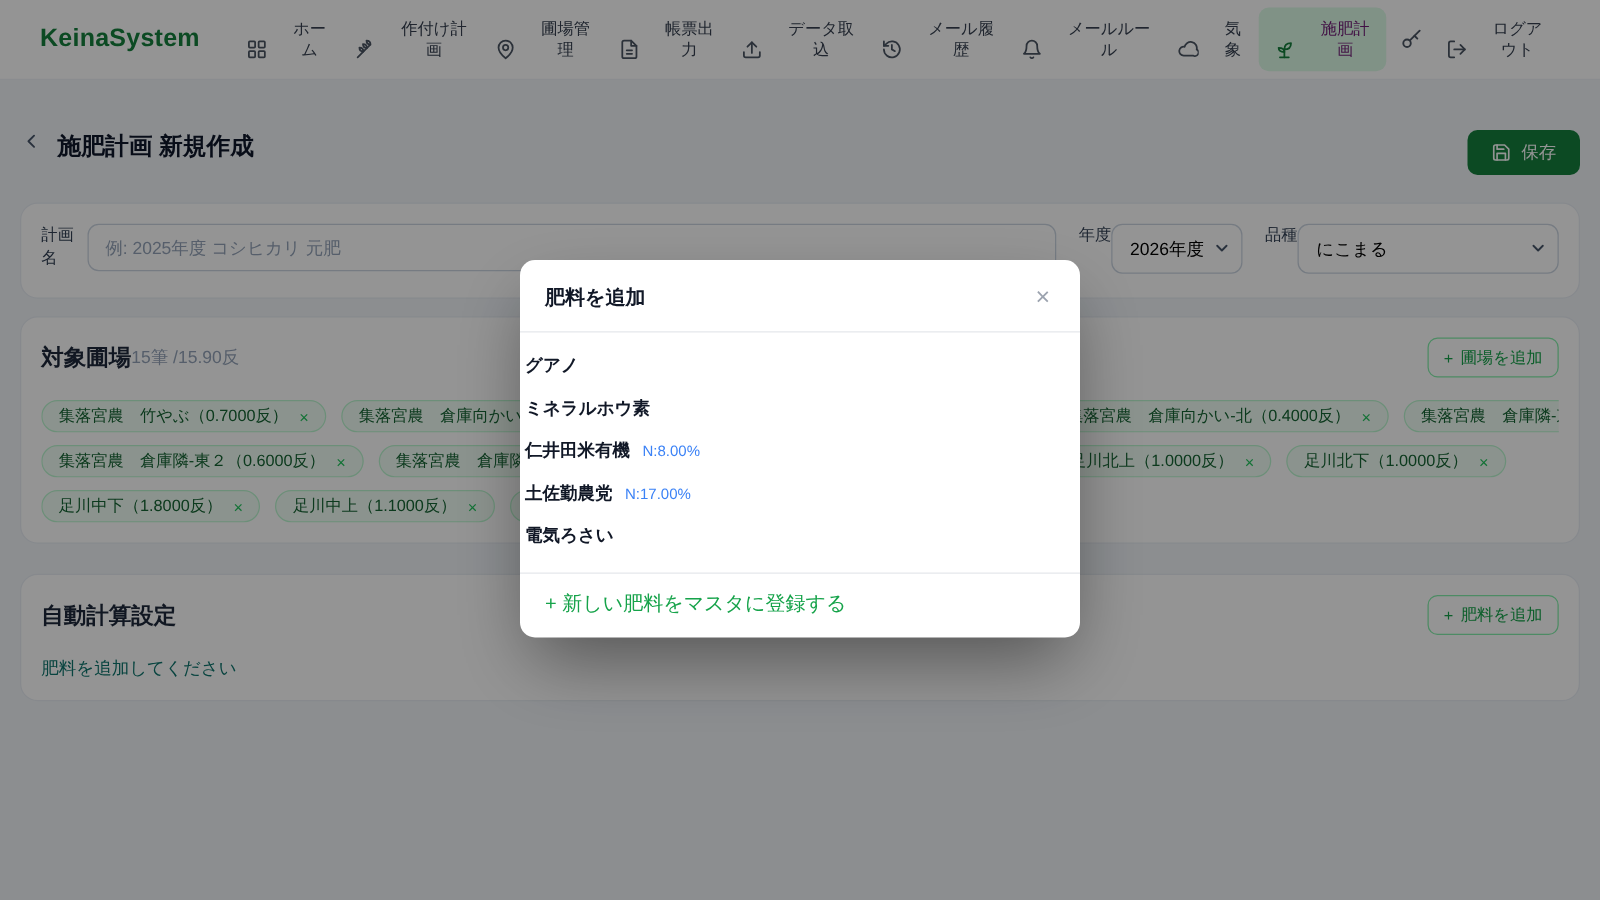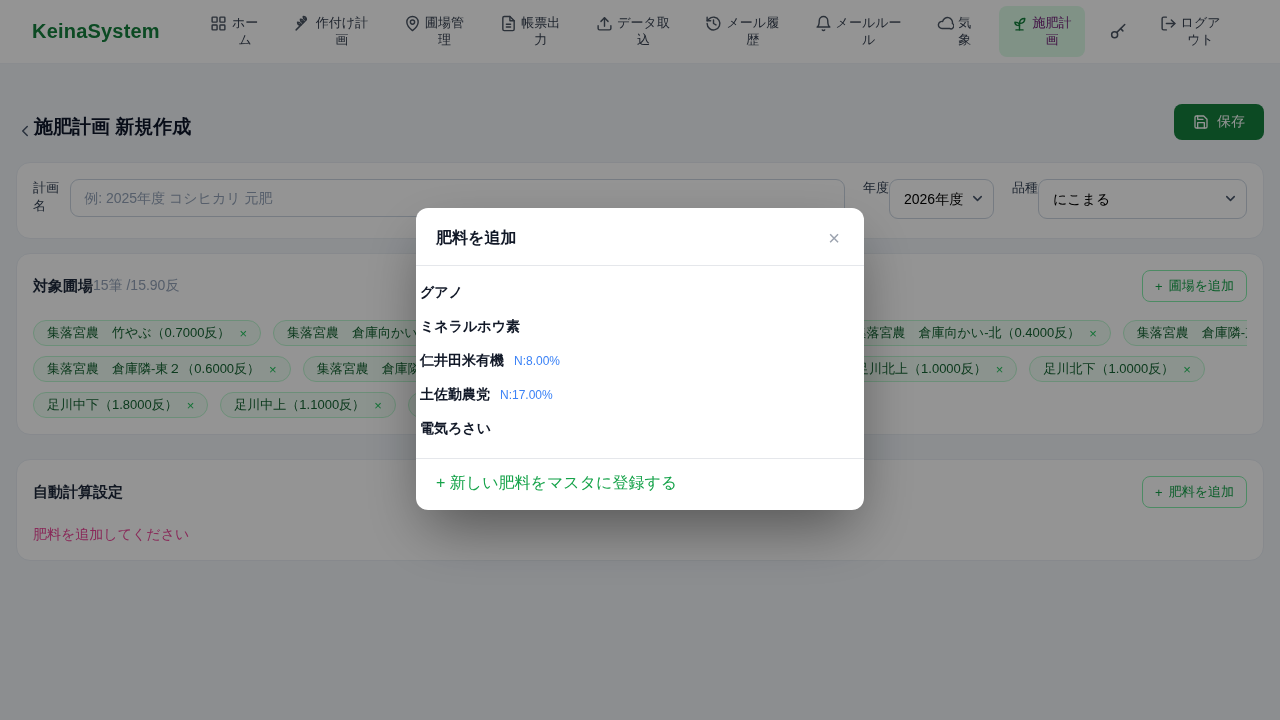--- a/index.html
+++ b/index.html
@@ -11,33 +11,33 @@
   svg { display:block; }
 
   
   .topnav {
     height:64px; background:#ffffff; display:flex; align-items:center;
     padding:0 32px; border-bottom:1px solid #eef2f6;
   }
   .brand { font-size:20px; font-weight:700; color:#15803d; letter-spacing:.2px; cursor:pointer; }
   .nav-items { flex:1; display:flex; align-items:center; justify-content:space-evenly; margin-left:24px; }
   .nav-item {
-    display:flex; align-items:flex-start; gap:3px; color:#374151; font-size:13px;
+    display:flex; align-items:flex-end; gap:19px; color:#374151; font-size:13px;
     line-height:1.25; cursor:pointer; padding:6px 8px; border-radius:8px;
   }
   .nav-item .nlabel { text-align:center; word-break:break-all; }
   .w1{ width:16px; } .w2{ width:30px; } .w3{ width:42px; } .w4{ width:55px; } .w5{ width:68px; }
   .nav-item.active { background:#dcfce7; color:#701a75; padding:9px 12px; }
   .nav-icon { color:#4b5563; flex:0 0 auto; }
   .nav-item.active .nav-icon { color:#15803d; }
   .icon-btn { color:#4b5563; cursor:pointer; padding:6px; }
 
   
   .main { padding:40px 16px 0; }
-  .title-row { display:flex; align-items:flex-end; }
+  .title-row { display:flex; align-items:flex-start; gap:12px; }
   .back-btn { color:#475569; cursor:pointer; display:flex; align-items:center; }
   .page-title { font-size:19px; font-weight:700; color:#0f172a; }
   .save-btn {
     margin-left:auto; display:flex; align-items:center; gap:8px;
     background:#15803d; color:#ffffff; border:none; border-radius:8px;
     padding:9px 19px; font-size:14px; cursor:pointer; font-family:inherit;
   }
 
   .card {
     background:#ffffff; border:1px solid #e8edf3; border-radius:14px;
@@ -62,38 +62,38 @@
     -webkit-appearance:none; appearance:none; height:40px; width:100%;
     border:1px solid #cbd5e1; border-radius:9px; background:#ffffff;
     font-size:14px; color:#000000; padding:0 30px 0 14px; cursor:pointer;
     font-family:inherit; outline:none;
   }
   .sel-year { width:105px; } .sel-variety { width:209px; }
   .select-caret { position:absolute; right:9px; top:12px; color:#475569; pointer-events:none; }
 
   
   .sec-head { display:flex; align-items:center; }
-  .sec-title { font-size:15px; font-weight:700; color:#1e293b; }
+  .sec-title { font-size:18px; font-weight:700; color:#1e293b; }
   .sec-sub { font-size:14px; color:#94a3b8; }
   .outline-btn {
     margin-left:auto; display:flex; align-items:center; gap:6px;
     background:#ffffff; color:#16a34a; border:1px solid #86efac; border-radius:8px;
     padding:6px 12px; font-size:13px; cursor:pointer; font-family:inherit;
   }
   .chip-rows { margin-top:18px; display:flex; flex-direction:column; gap:10px; }
   .chip-row { display:flex; gap:12px; overflow:hidden; white-space:nowrap; }
   .chip {
     display:inline-flex; align-items:center; gap:9px;
     background:#f0fdf4; border:1px solid #bbf7d0; border-radius:9999px;
     padding:3px 13px; font-size:13px; color:#166534; flex:0 0 auto;
   }
   .chip-x { color:#22c55e; cursor:pointer; font-size:13px; }
 
   
-  .muted-line { margin-top:18px; font-size:14px; color:#ec4899; }
+  .muted-line { margin-top:18px; font-size:14px; color:#0f766e; }
 
   
   .overlay { position:fixed; inset:0; background:rgba(0,0,0,0.42); z-index:40; }
   .modal {
     position:fixed; z-index:50; top:208px; left:50%; transform:translateX(-50%);
     width:448px; background:#ffffff; border-radius:12px;
     box-shadow:0 25px 60px -10px rgba(0,0,0,0.45);
     display:flex; flex-direction:column; overflow:hidden;
   }
   .modal-head {

